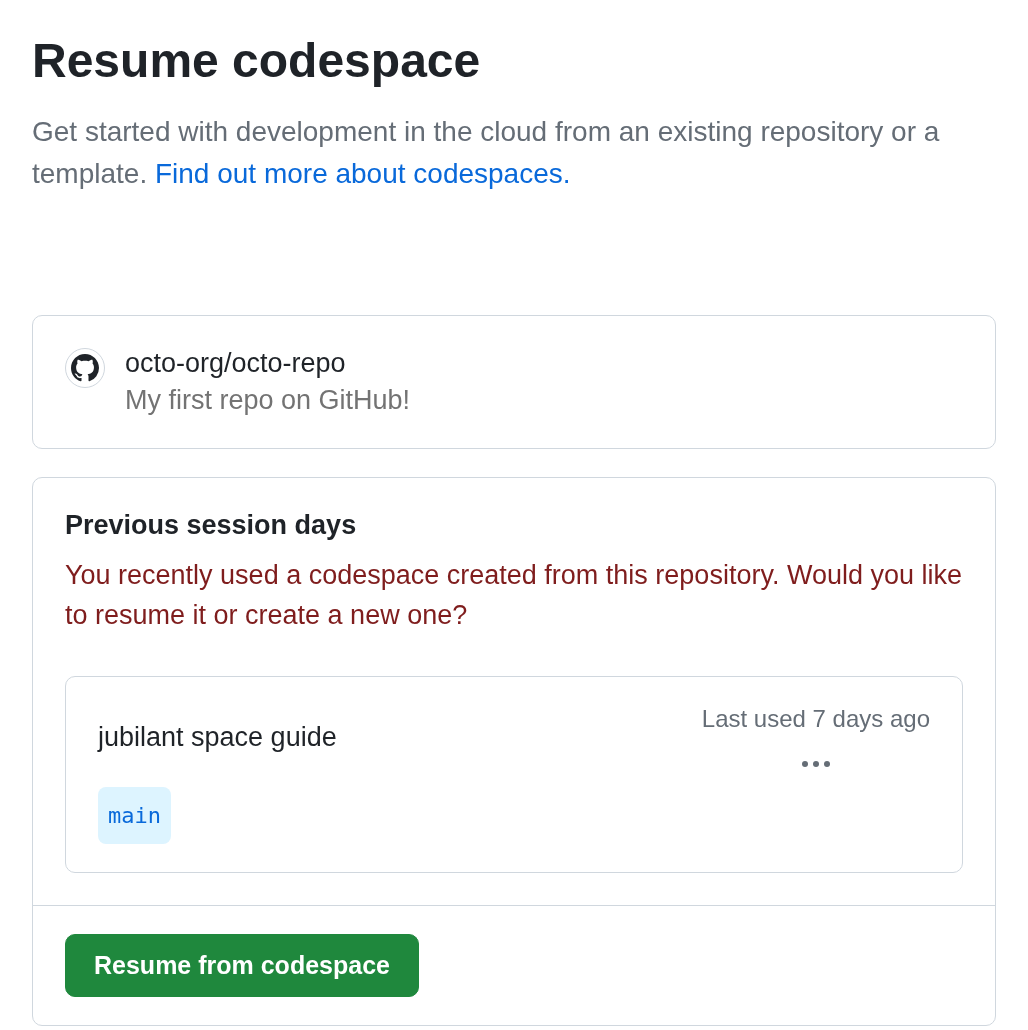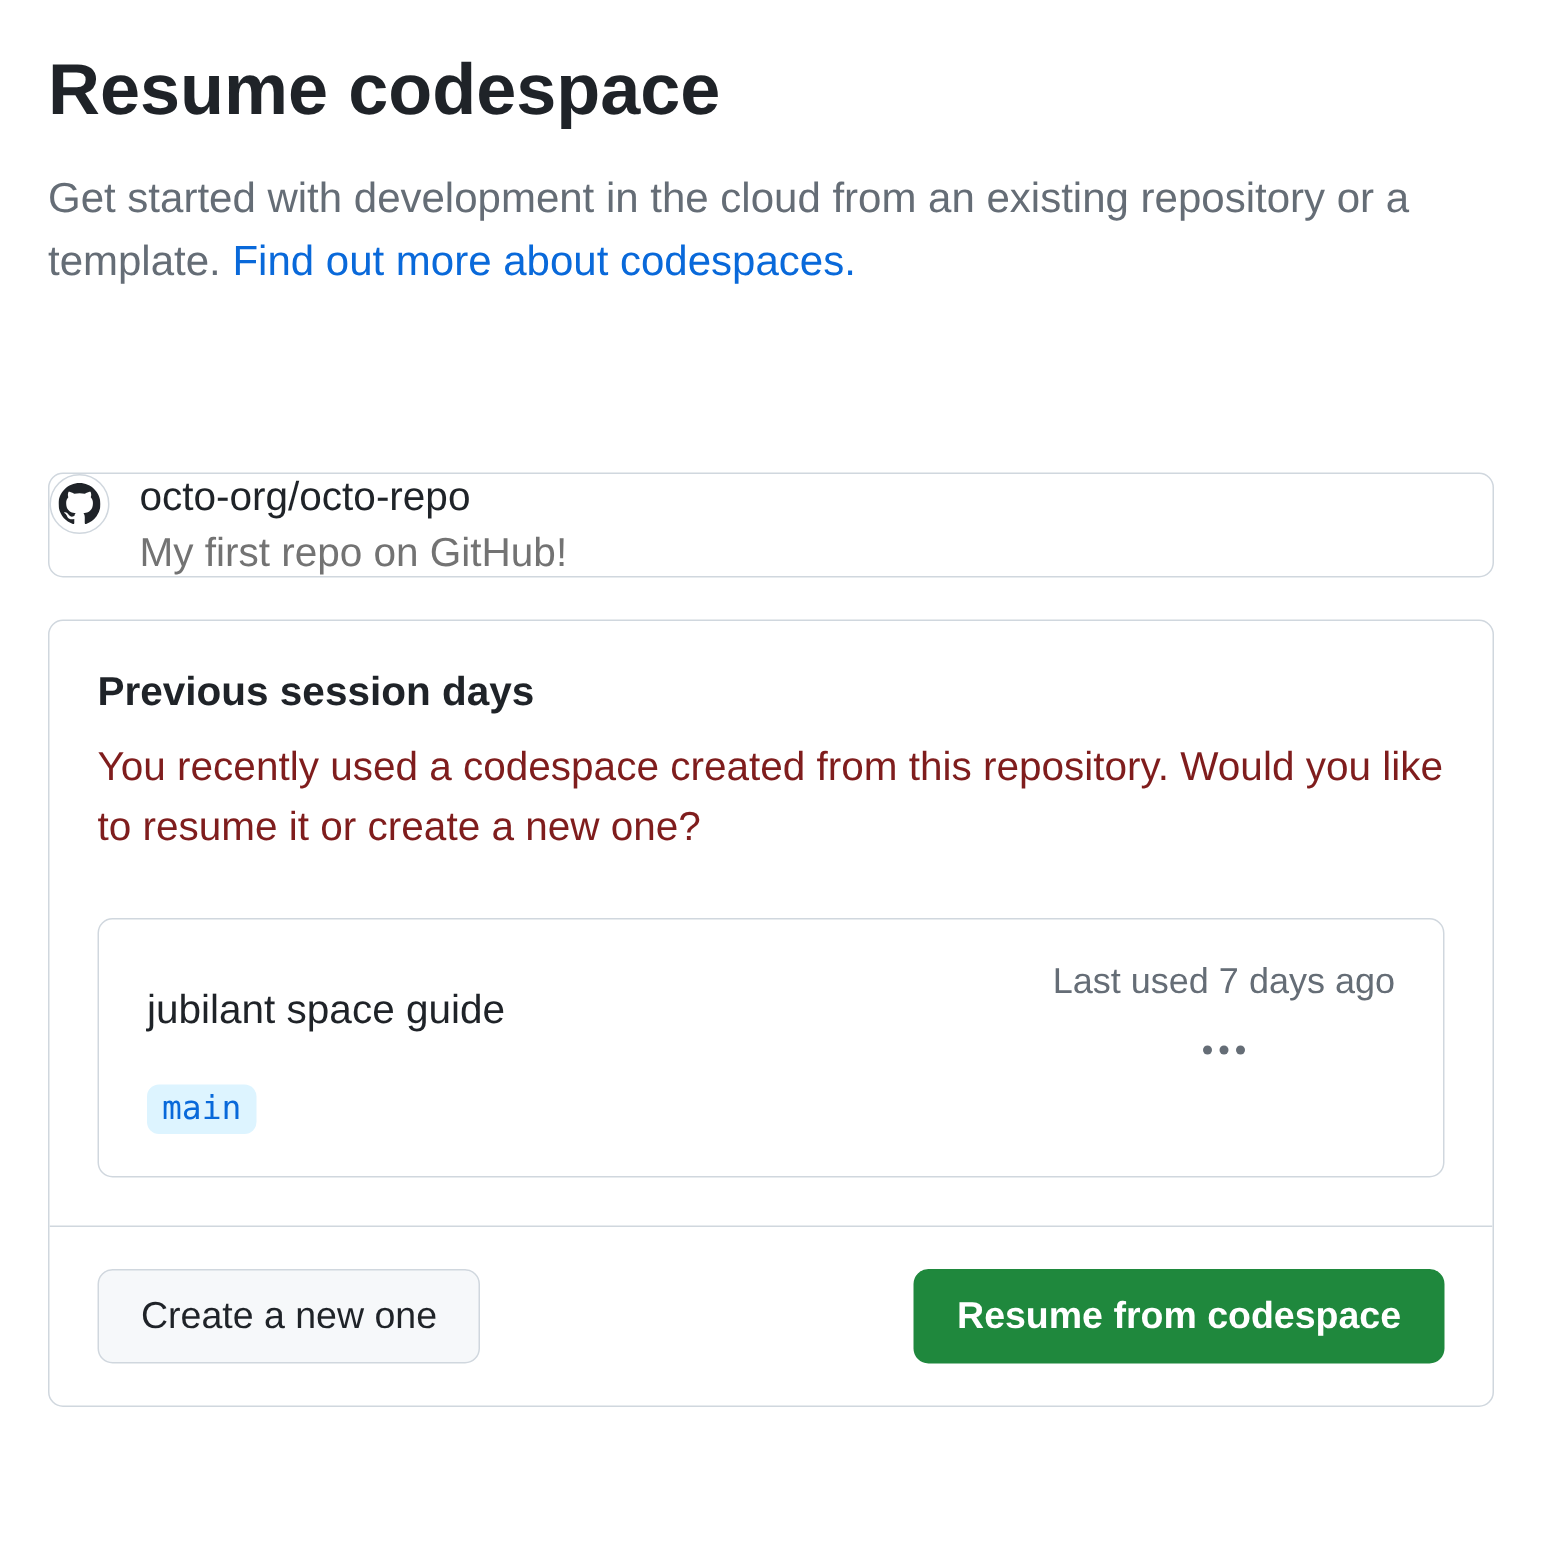--- a/index.html
+++ b/index.html
@@ -27,20 +27,21 @@
       line-height: 1.5;
       margin-bottom: 120px;
     }
     .page-subtitle a {
       color: #0969da;
       text-decoration: none;
     }
     .repo-card {
       border: 1px solid #d0d7de;
       border-radius: 10px;
+      padding: 32px;
       display: flex;
       align-items: flex-start;
       gap: 20px;
       margin-bottom: 28px;
     }
     .avatar {
       width: 40px;
       height: 40px;
       border-radius: 50%;
       border: 1px solid #d0d7de;
@@ -126,21 +127,21 @@
       height: 6px;
       background: #656d76;
       border-radius: 50%;
     }
     .branch-badge {
       display: inline-block;
       background: #ddf4ff;
       color: #0969da;
       font-family: ui-monospace, SFMono-Regular, "SF Mono", Menlo, Consolas, monospace;
       font-size: 22px;
-      padding: 4px 10px;
+      padding: 16px 10px;
       border-radius: 8px;
     }
     .session-footer {
       border-top: 1px solid #d0d7de;
       padding: 28px 32px;
       display: flex;
       justify-content: space-between;
       align-items: center;
     }
     .btn {
@@ -201,16 +202,15 @@
               <span></span>
               <span></span>
           </div>
         </div>
       </div>
       <span class="branch-badge">main</span>
     </div>
   </div>
 
   <div class="session-footer">
-    <button class="btn btn-default">Create a new one</button>
     <button class="btn btn-primary">Resume from codespace</button>
   </div>
 </div>
 
 </body></html>

